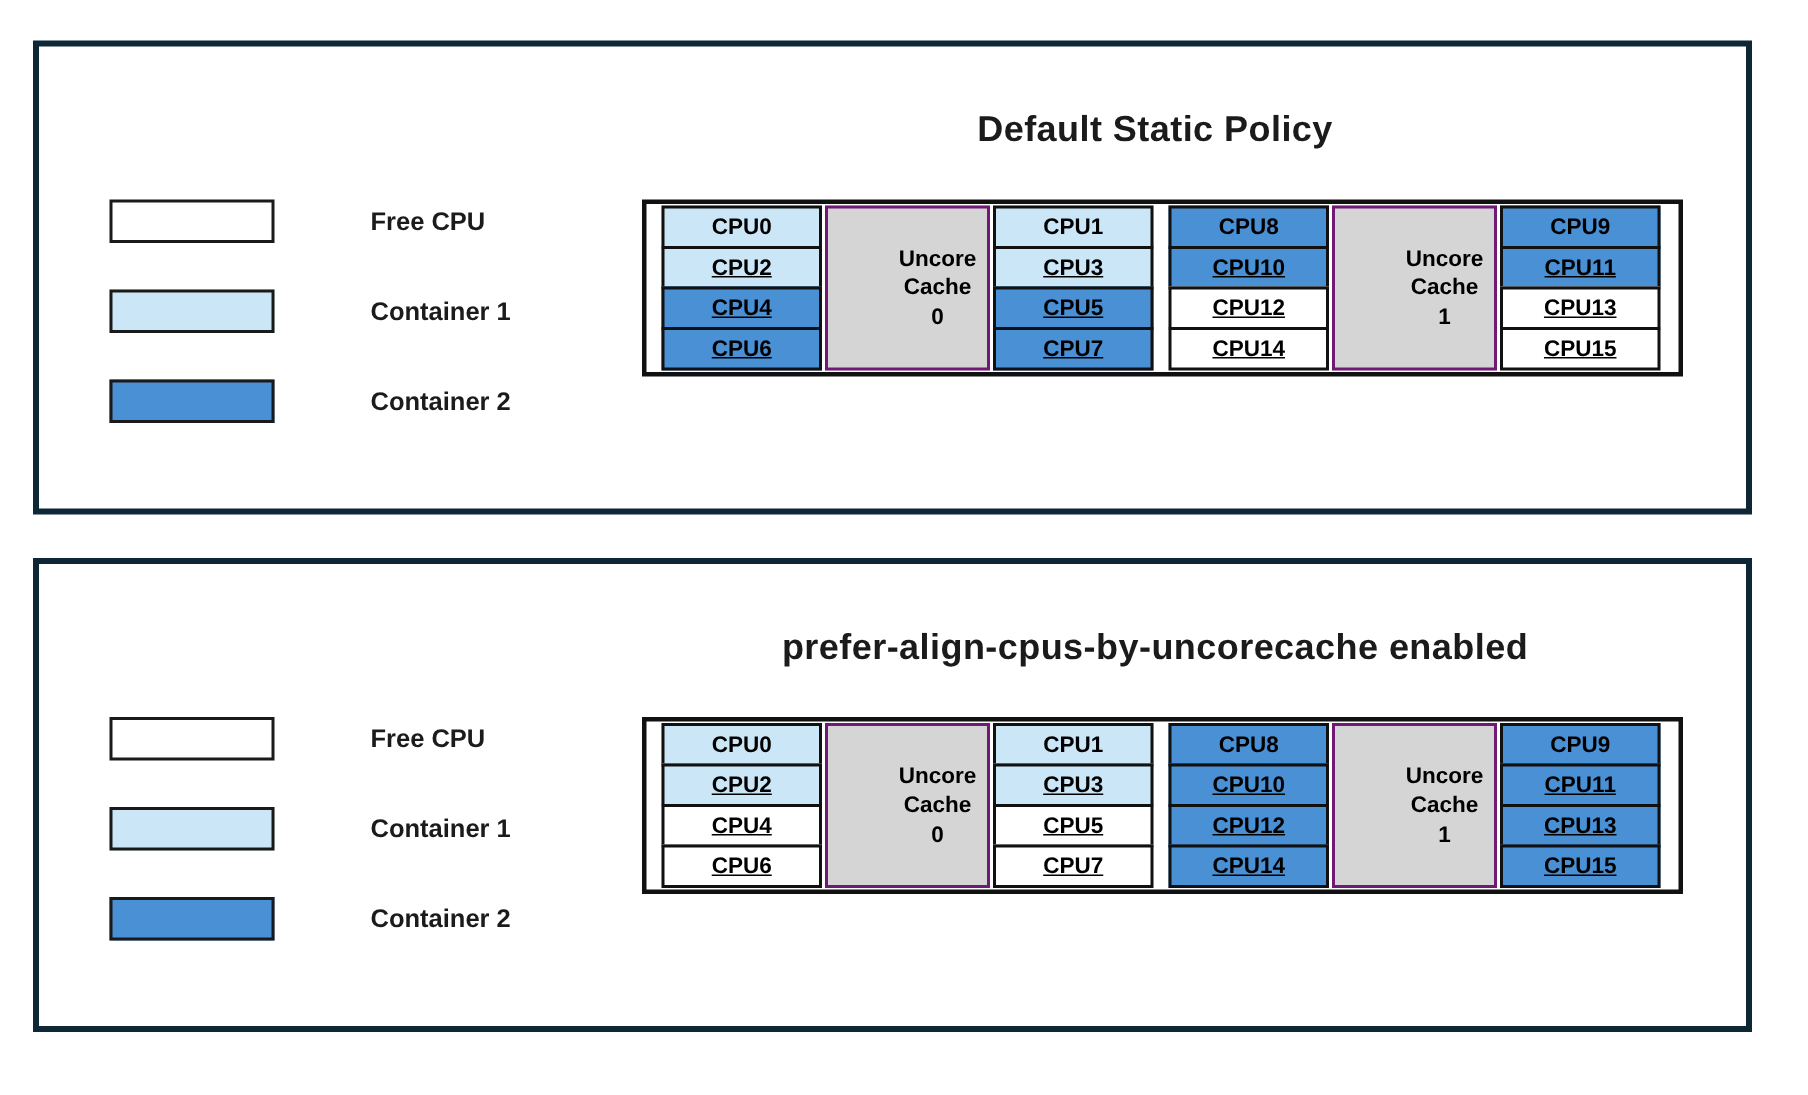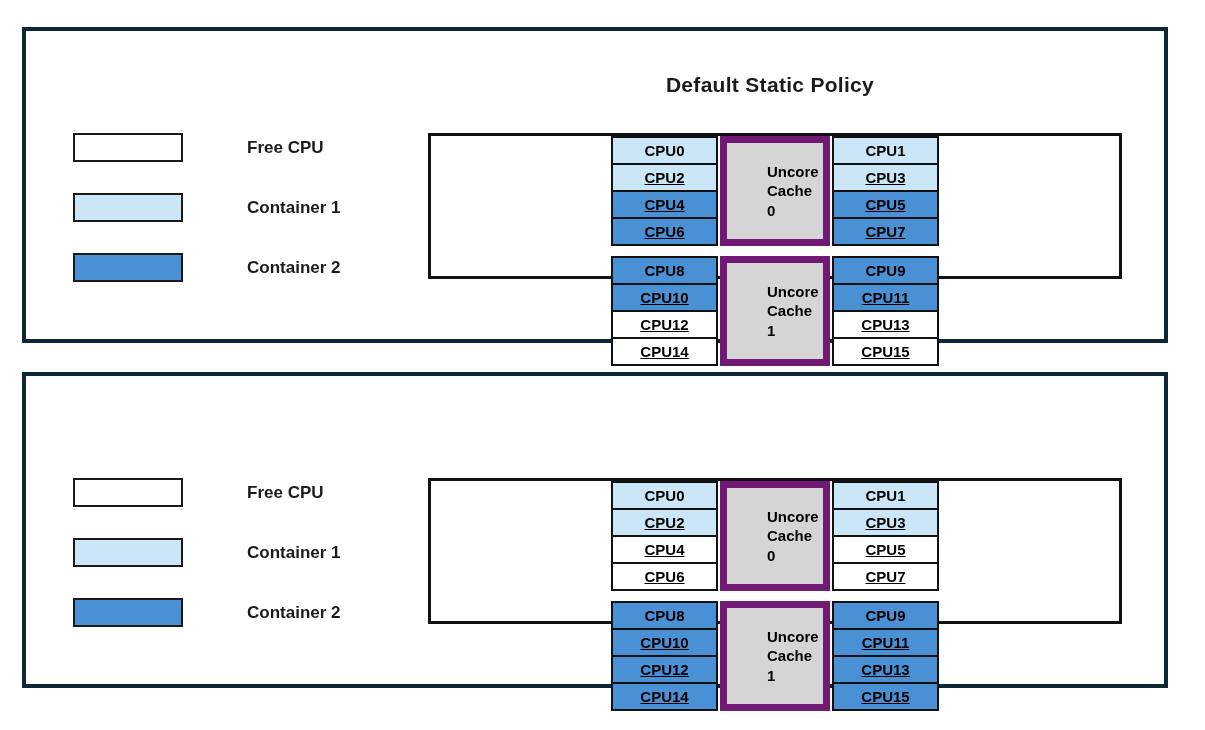--- a/index.html
+++ b/index.html
@@ -9,46 +9,46 @@
     position:relative;overflow:hidden;color:#111;
   }
   .panel{
     position:absolute;left:22px;width:1146px;height:316px;
     box-sizing:border-box;border:4px solid #0e2736;background:#fff;
   }
   .panel-1{top:27px;}
   .panel-2{top:372px;}
   .panel-title{
     position:absolute;top:42px;left:364px;width:760px;
-    text-align:center;font-size:21px;font-weight:bold;color:#1b1b1b;
+    text-align:center;font-size:24px;font-weight:bold;color:#1b1b1b;
     letter-spacing:0.3px;
   }
   .legend{position:absolute;left:47px;top:102px;}
   .legend-row{display:flex;align-items:center;height:29px;margin-bottom:31px;gap:36px;}
   .legend-swatch{
     width:110px;height:29px;box-sizing:border-box;
     border:2px solid #1a1a1a;flex:0 0 auto;
   }
   .legend-label{margin-left:28px;font-size:17px;font-weight:bold;color:#1b1b1b;white-space:nowrap;}
   .diagram{
-    position:absolute;left:402px;top:102px;width:694px;height:146px;
+    position:absolute;left:402px;top:102px;width:694px;height:118px;
     box-sizing:border-box;border:3px solid #111;background:#fff;
-    display:flex;align-items:center;padding:0 10px;gap:10px;flex-direction:column;
+    display:flex;align-items:center;padding:0 10px;gap:10px;
   }
   .uncore-group{display:flex;gap:2px;flex:0 0 auto;}
   .cpu-col{display:flex;flex-direction:column;width:107px;}
   .cpu-cell{
     height:29px;box-sizing:border-box;border:2px solid #111;
     display:flex;align-items:center;justify-content:center;
     font-size:15px;font-weight:bold;color:#000;
   }
   .cpu-cell + .cpu-cell{margin-top:-2px;text-decoration:underline;}
   .cache-block{
-    width:110px;height:110px;box-sizing:border-box;border:7px solid #701a75;
-    display:flex;flex-direction:column;align-items:flex-start;justify-content:center;
+    width:110px;height:110px;box-sizing:border-box;border:2px solid #701a75;
+    display:flex;flex-direction:column;align-items:center;justify-content:center;
     text-align:center;
     padding-left:40px;
   }
   .cache-line{font-size:15px;font-weight:bold;line-height:1.28;color:#000;}
 </style>
 </head>
 <body>
 
 <section class="panel panel-1">
   <div class="panel-title">Default Static Policy</div>
@@ -102,20 +102,21 @@
           <div class="cpu-cell" style="background: rgb(74, 144, 213);">CPU9</div>
           <div class="cpu-cell" style="background: rgb(74, 144, 213);">CPU11</div>
           <div class="cpu-cell" style="background: rgb(255, 255, 255);">CPU13</div>
           <div class="cpu-cell" style="background: rgb(255, 255, 255);">CPU15</div>
         </div>
       </div>
   </div>
 </section>
 
 <section class="panel panel-2">
+  <div class="panel-title">prefer-align-cpus-by-uncorecache enabled</div>
   <div class="legend">
       <div class="legend-row">
         <span class="legend-swatch" style="background: rgb(255, 255, 255);"></span>
         <span class="legend-label">Free CPU</span>
       </div>
       <div class="legend-row">
         <span class="legend-swatch" style="background: rgb(203, 231, 247);"></span>
         <span class="legend-label">Container 1</span>
       </div>
       <div class="legend-row">

